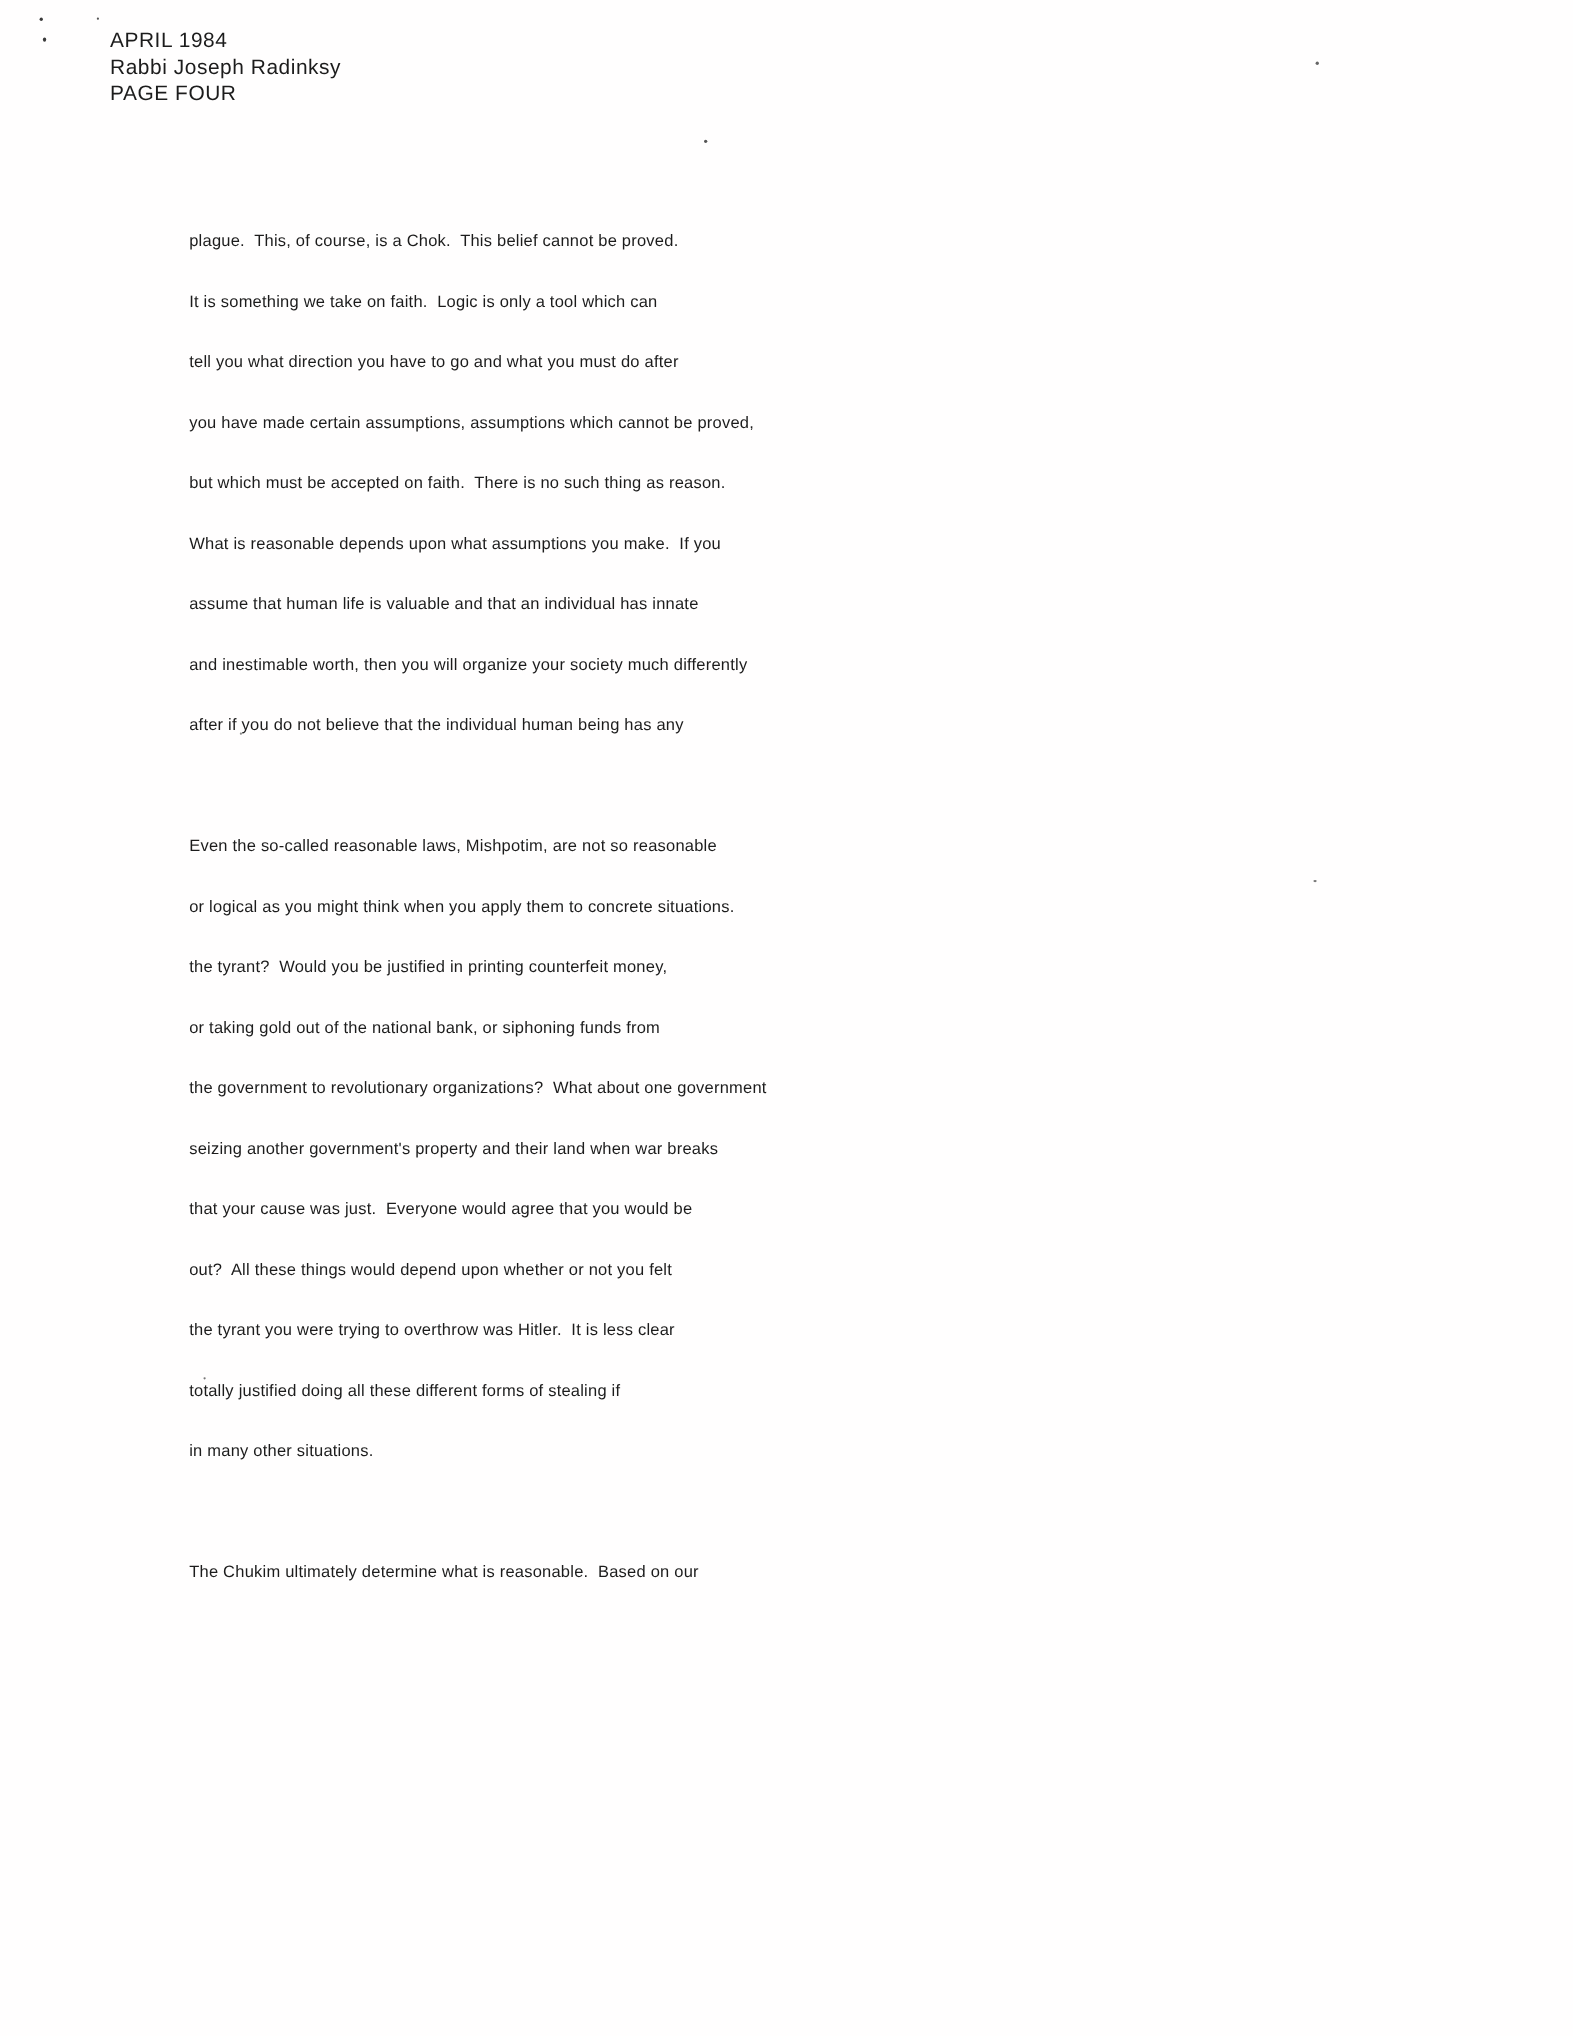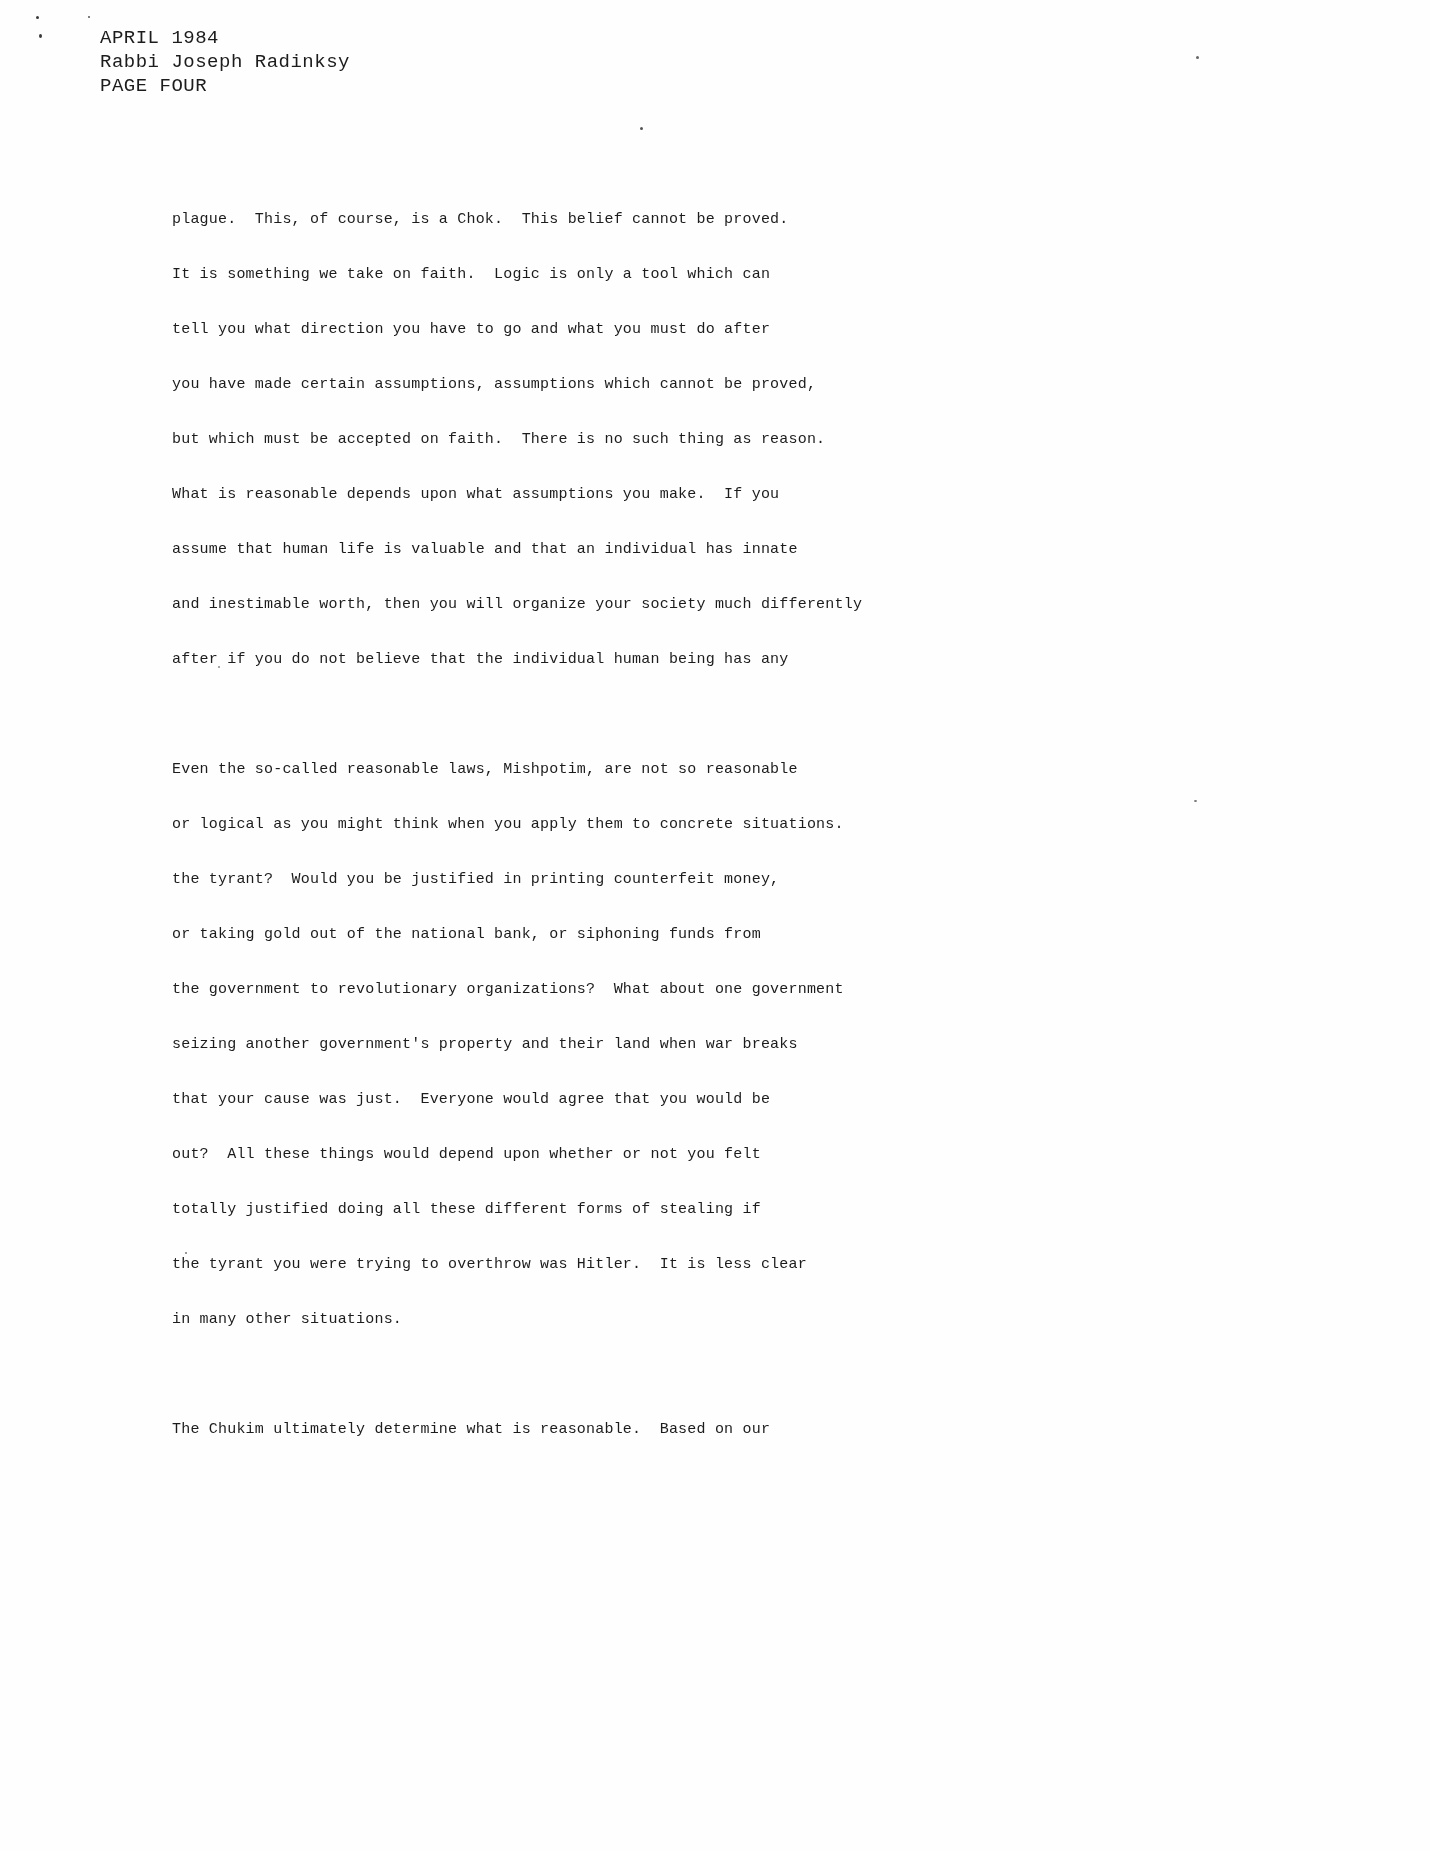--- a/index.html
+++ b/index.html
@@ -6,21 +6,21 @@
     margin: 0;
     padding: 0;
     background: #ffffff;
   }
   .page {
     position: relative;
     width: 1430px;
     height: 1851px;
     background: #fffefe;
     overflow: hidden;
-    font-family: Liberation Mono, monospace;
+    font-family: Liberation Sans, sans-serif;
     color: #1c1c1c;
   }
   .header {
     position: absolute;
     left: 100px;
     top: 26px;
   }
   .header .hline {
     font-size: 19px;
     line-height: 24px;
@@ -91,22 +91,22 @@
       </div>
     <div class="paragraph">
         <div class="line">Even the so-called reasonable laws, Mishpotim, are not so reasonable</div>
         <div class="line">or logical as you might think when you apply them to concrete situations.</div>
         <div class="line">the tyrant?  Would you be justified in printing counterfeit money,</div>
         <div class="line">or taking gold out of the national bank, or siphoning funds from</div>
         <div class="line">the government to revolutionary organizations?  What about one government</div>
         <div class="line">seizing another government's property and their land when war breaks</div>
         <div class="line">that your cause was just.  Everyone would agree that you would be</div>
         <div class="line">out?  All these things would depend upon whether or not you felt</div>
+        <div class="line">the tyrant you were trying to overthrow was Hitler.  It is less clear</div>
         <div class="line">totally justified doing all these different forms of stealing if</div>
-        <div class="line">the tyrant you were trying to overthrow was Hitler.  It is less clear</div>
         <div class="line">in many other situations.</div>
       </div>
     <div class="paragraph">
         <div class="line">The Chukim ultimately determine what is reasonable.  Based on our</div>
       </div>
   </div>
 
 </div>
 
 </body></html>

